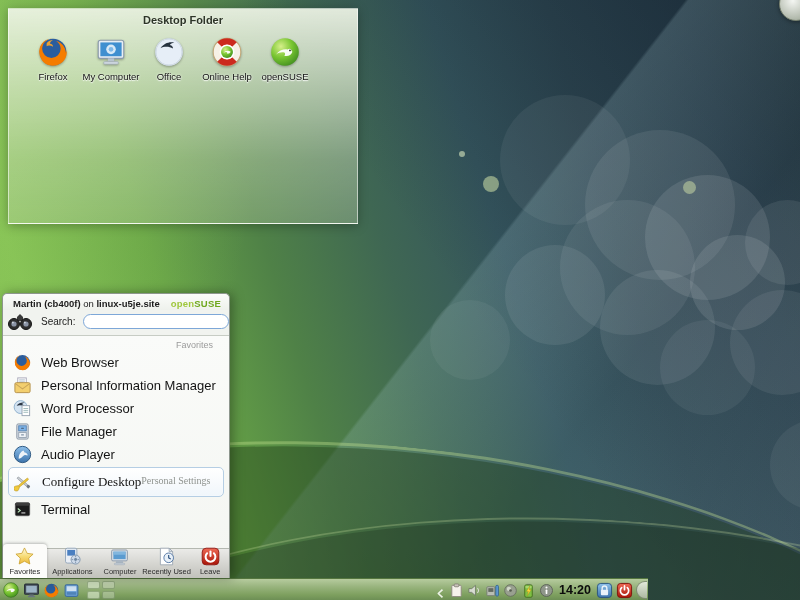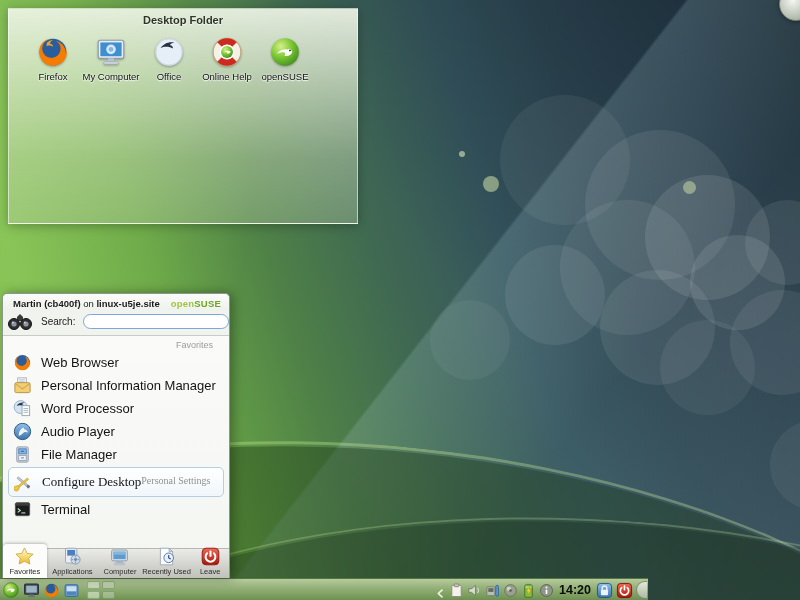--- a/index.html
+++ b/index.html
@@ -250,38 +250,38 @@
               <rect x="9.5" y="7" width="8" height="10.5" fill="#fff" stroke="#99a5b2"></rect>
               <path d="M11 10h5M11 12h5M11 14h5" stroke="#8aa" stroke-width="0.8"></path>
             </svg>
         </span>
         <span class="k-item-label">Word Processor</span>
       </div>
 
       <div class="k-item">
         <span class="k-item-glyph">
           <svg viewBox="0 0 20 20">
-              <circle cx="10" cy="10" r="8.6" fill="url(#bluebtn)" stroke="#2c5680"></circle>
-              <path d="M6 14.5c-.2-4 1.8-7.5 5-8.8l1.2 2.1c2 .1 3.2 1.3 3.2 3.2-2.1-1.1-4.2-.6-5.3 1.1-.8 1.3-2.5 2.2-4.1 2.4z" fill="#eef3f8"></path>
-            </svg>
-        </span>
-        <span class="k-item-label">Audio Player</span>
-      </div>
-
-      <div class="k-item">
-        <span class="k-item-glyph">
-          <svg viewBox="0 0 20 20">
               <rect x="4" y="2" width="12" height="16" rx="1.5" fill="#d7dde3" stroke="#8a97a5"></rect>
               <rect x="6" y="4" width="8" height="5.3" fill="#7db3e8" stroke="#5b87b5"></rect>
               <rect x="6" y="11" width="8" height="5.3" fill="#eef2f6" stroke="#9aa7b5"></rect>
               <rect x="8.4" y="6" width="3.2" height="1.1" rx="0.5" fill="#44586c"></rect>
               <rect x="8.4" y="13" width="3.2" height="1.1" rx="0.5" fill="#8295a8"></rect>
             </svg>
         </span>
         <span class="k-item-label">File Manager</span>
+      </div>
+
+      <div class="k-item">
+        <span class="k-item-glyph">
+          <svg viewBox="0 0 20 20">
+              <circle cx="10" cy="10" r="8.6" fill="url(#bluebtn)" stroke="#2c5680"></circle>
+              <path d="M6 14.5c-.2-4 1.8-7.5 5-8.8l1.2 2.1c2 .1 3.2 1.3 3.2 3.2-2.1-1.1-4.2-.6-5.3 1.1-.8 1.3-2.5 2.2-4.1 2.4z" fill="#eef3f8"></path>
+            </svg>
+        </span>
+        <span class="k-item-label">Audio Player</span>
       </div>
 
       <div class="k-item selected">
         <span class="k-item-glyph">
           <svg viewBox="0 0 22 22">
               <g transform="rotate(40 11 11)">
                 <rect x="2" y="9.8" width="15" height="2.4" rx="1.2" fill="#c9cdd2" stroke="#80878f" stroke-width="0.6"></rect>
                 <rect x="16.5" y="9.2" width="3.5" height="3.6" rx="1" fill="#6e757d"></rect>
               </g>
               <g transform="rotate(-40 11 11)">

